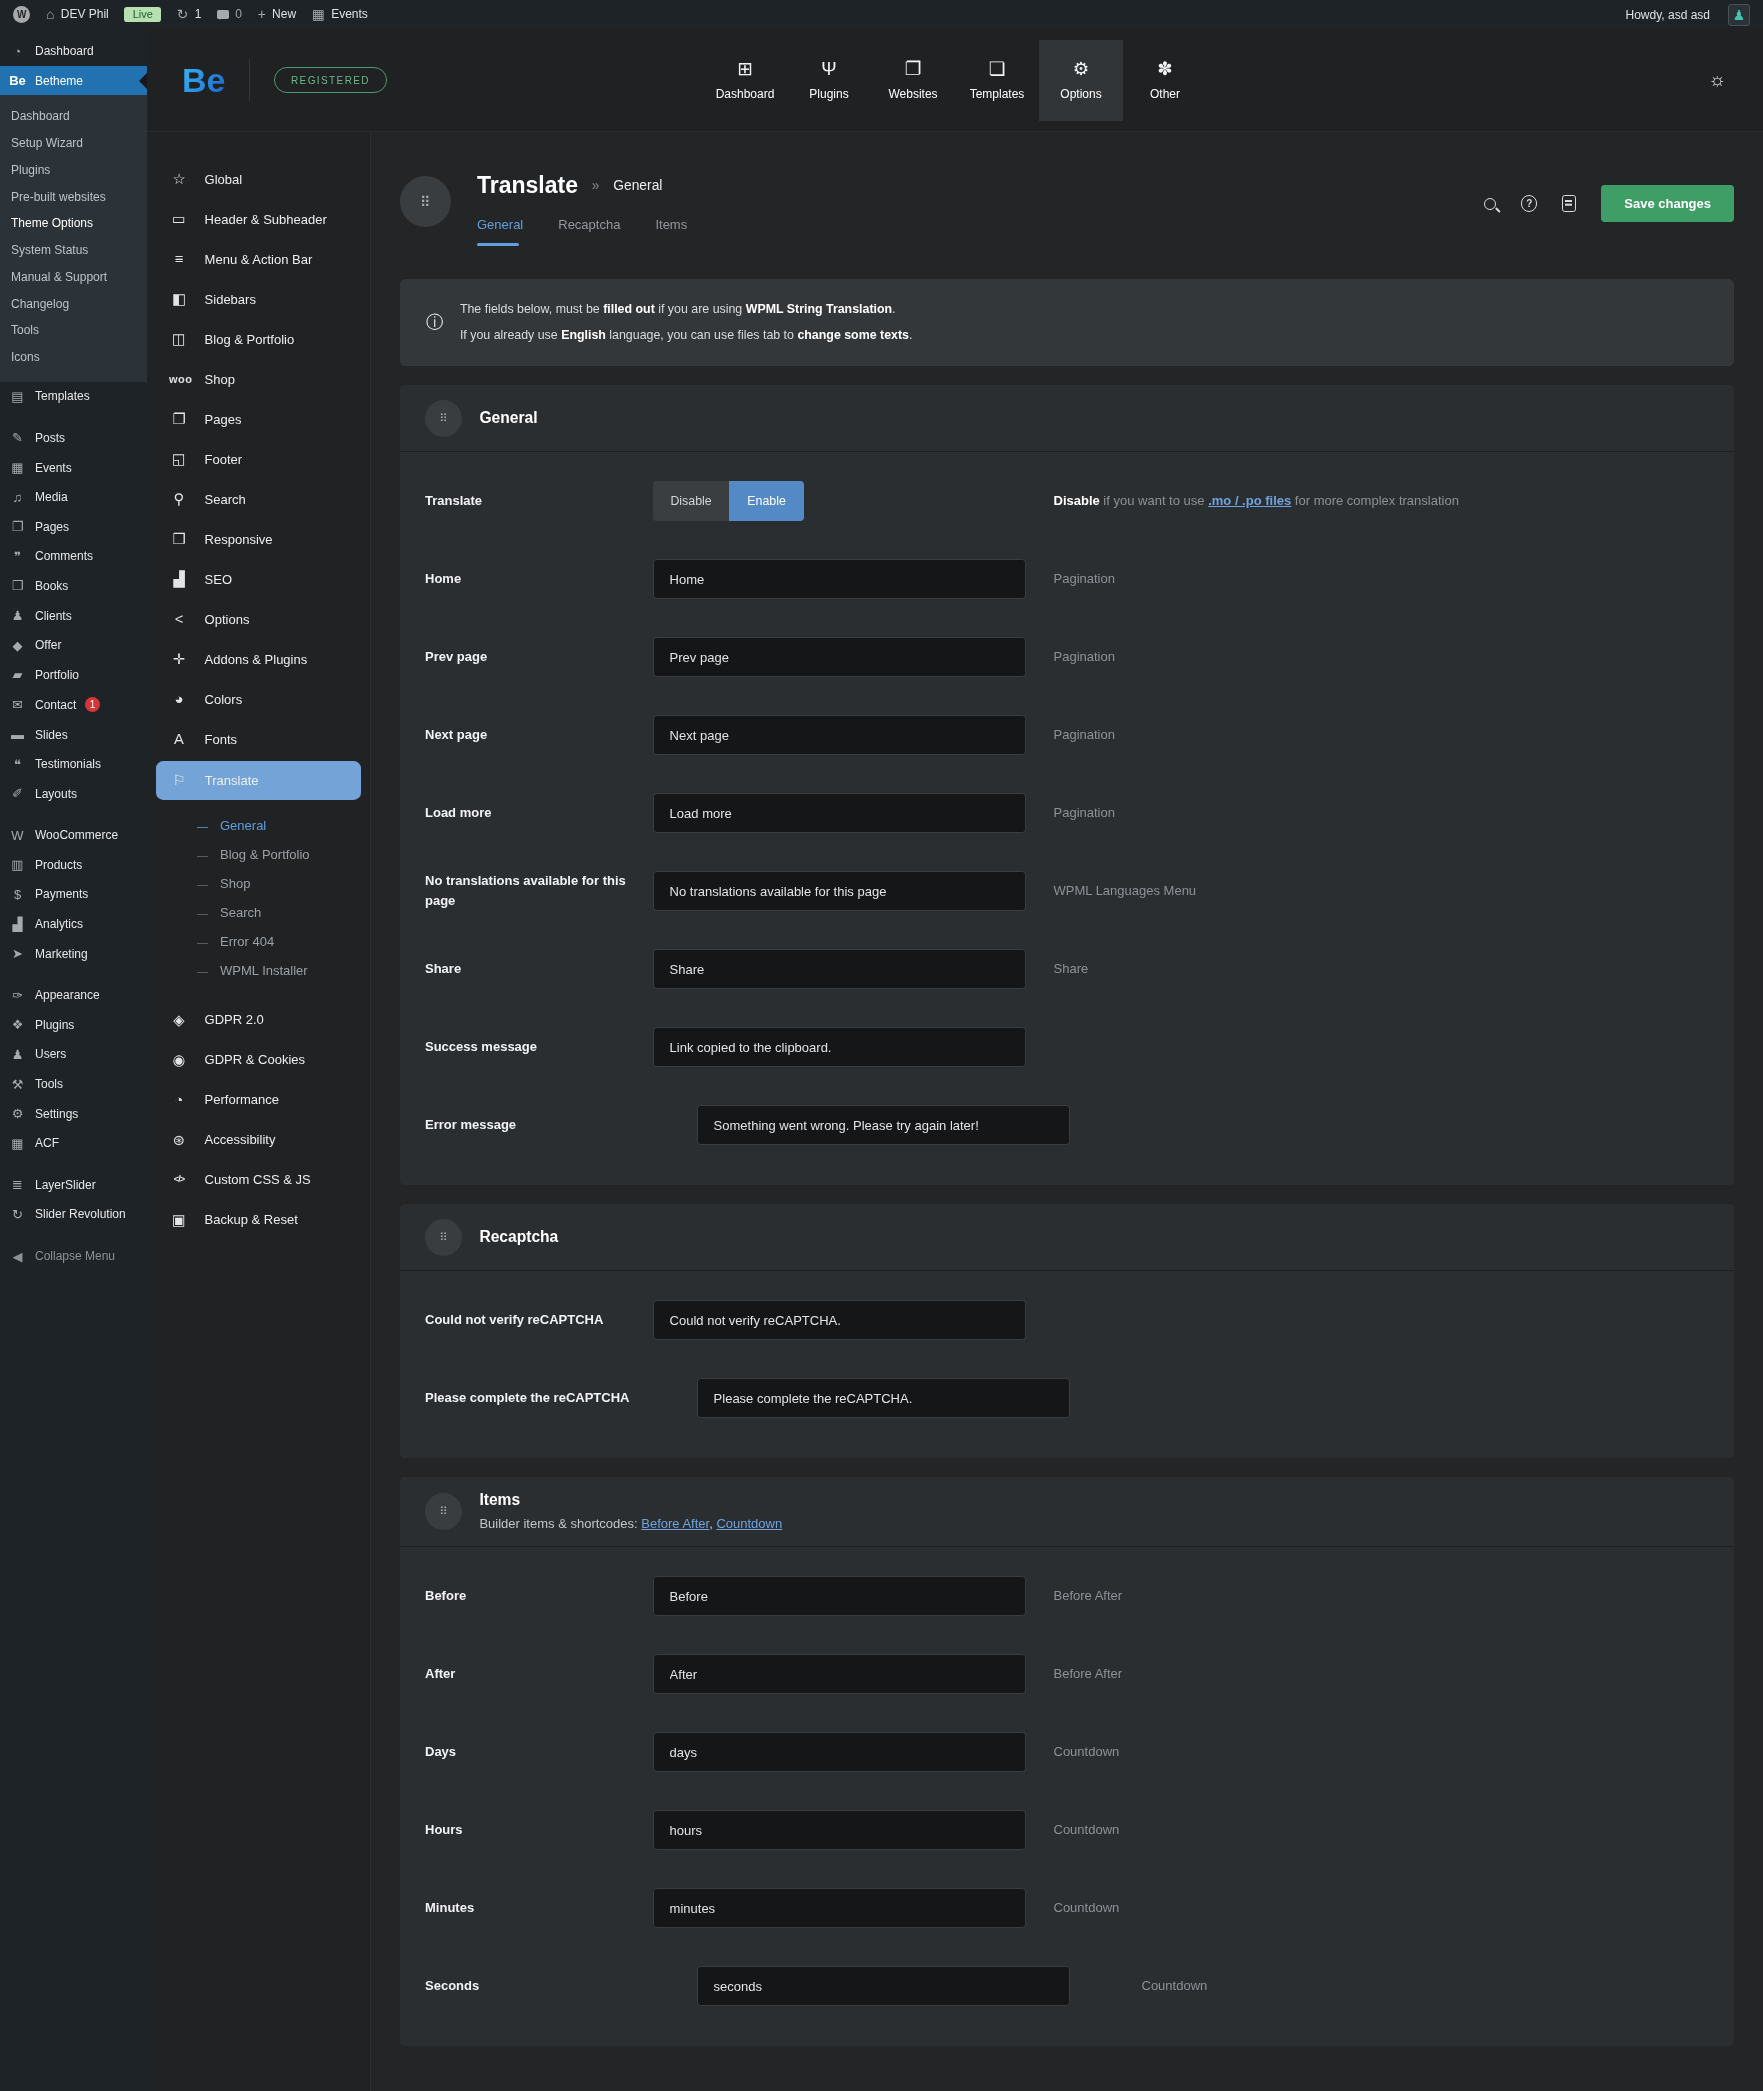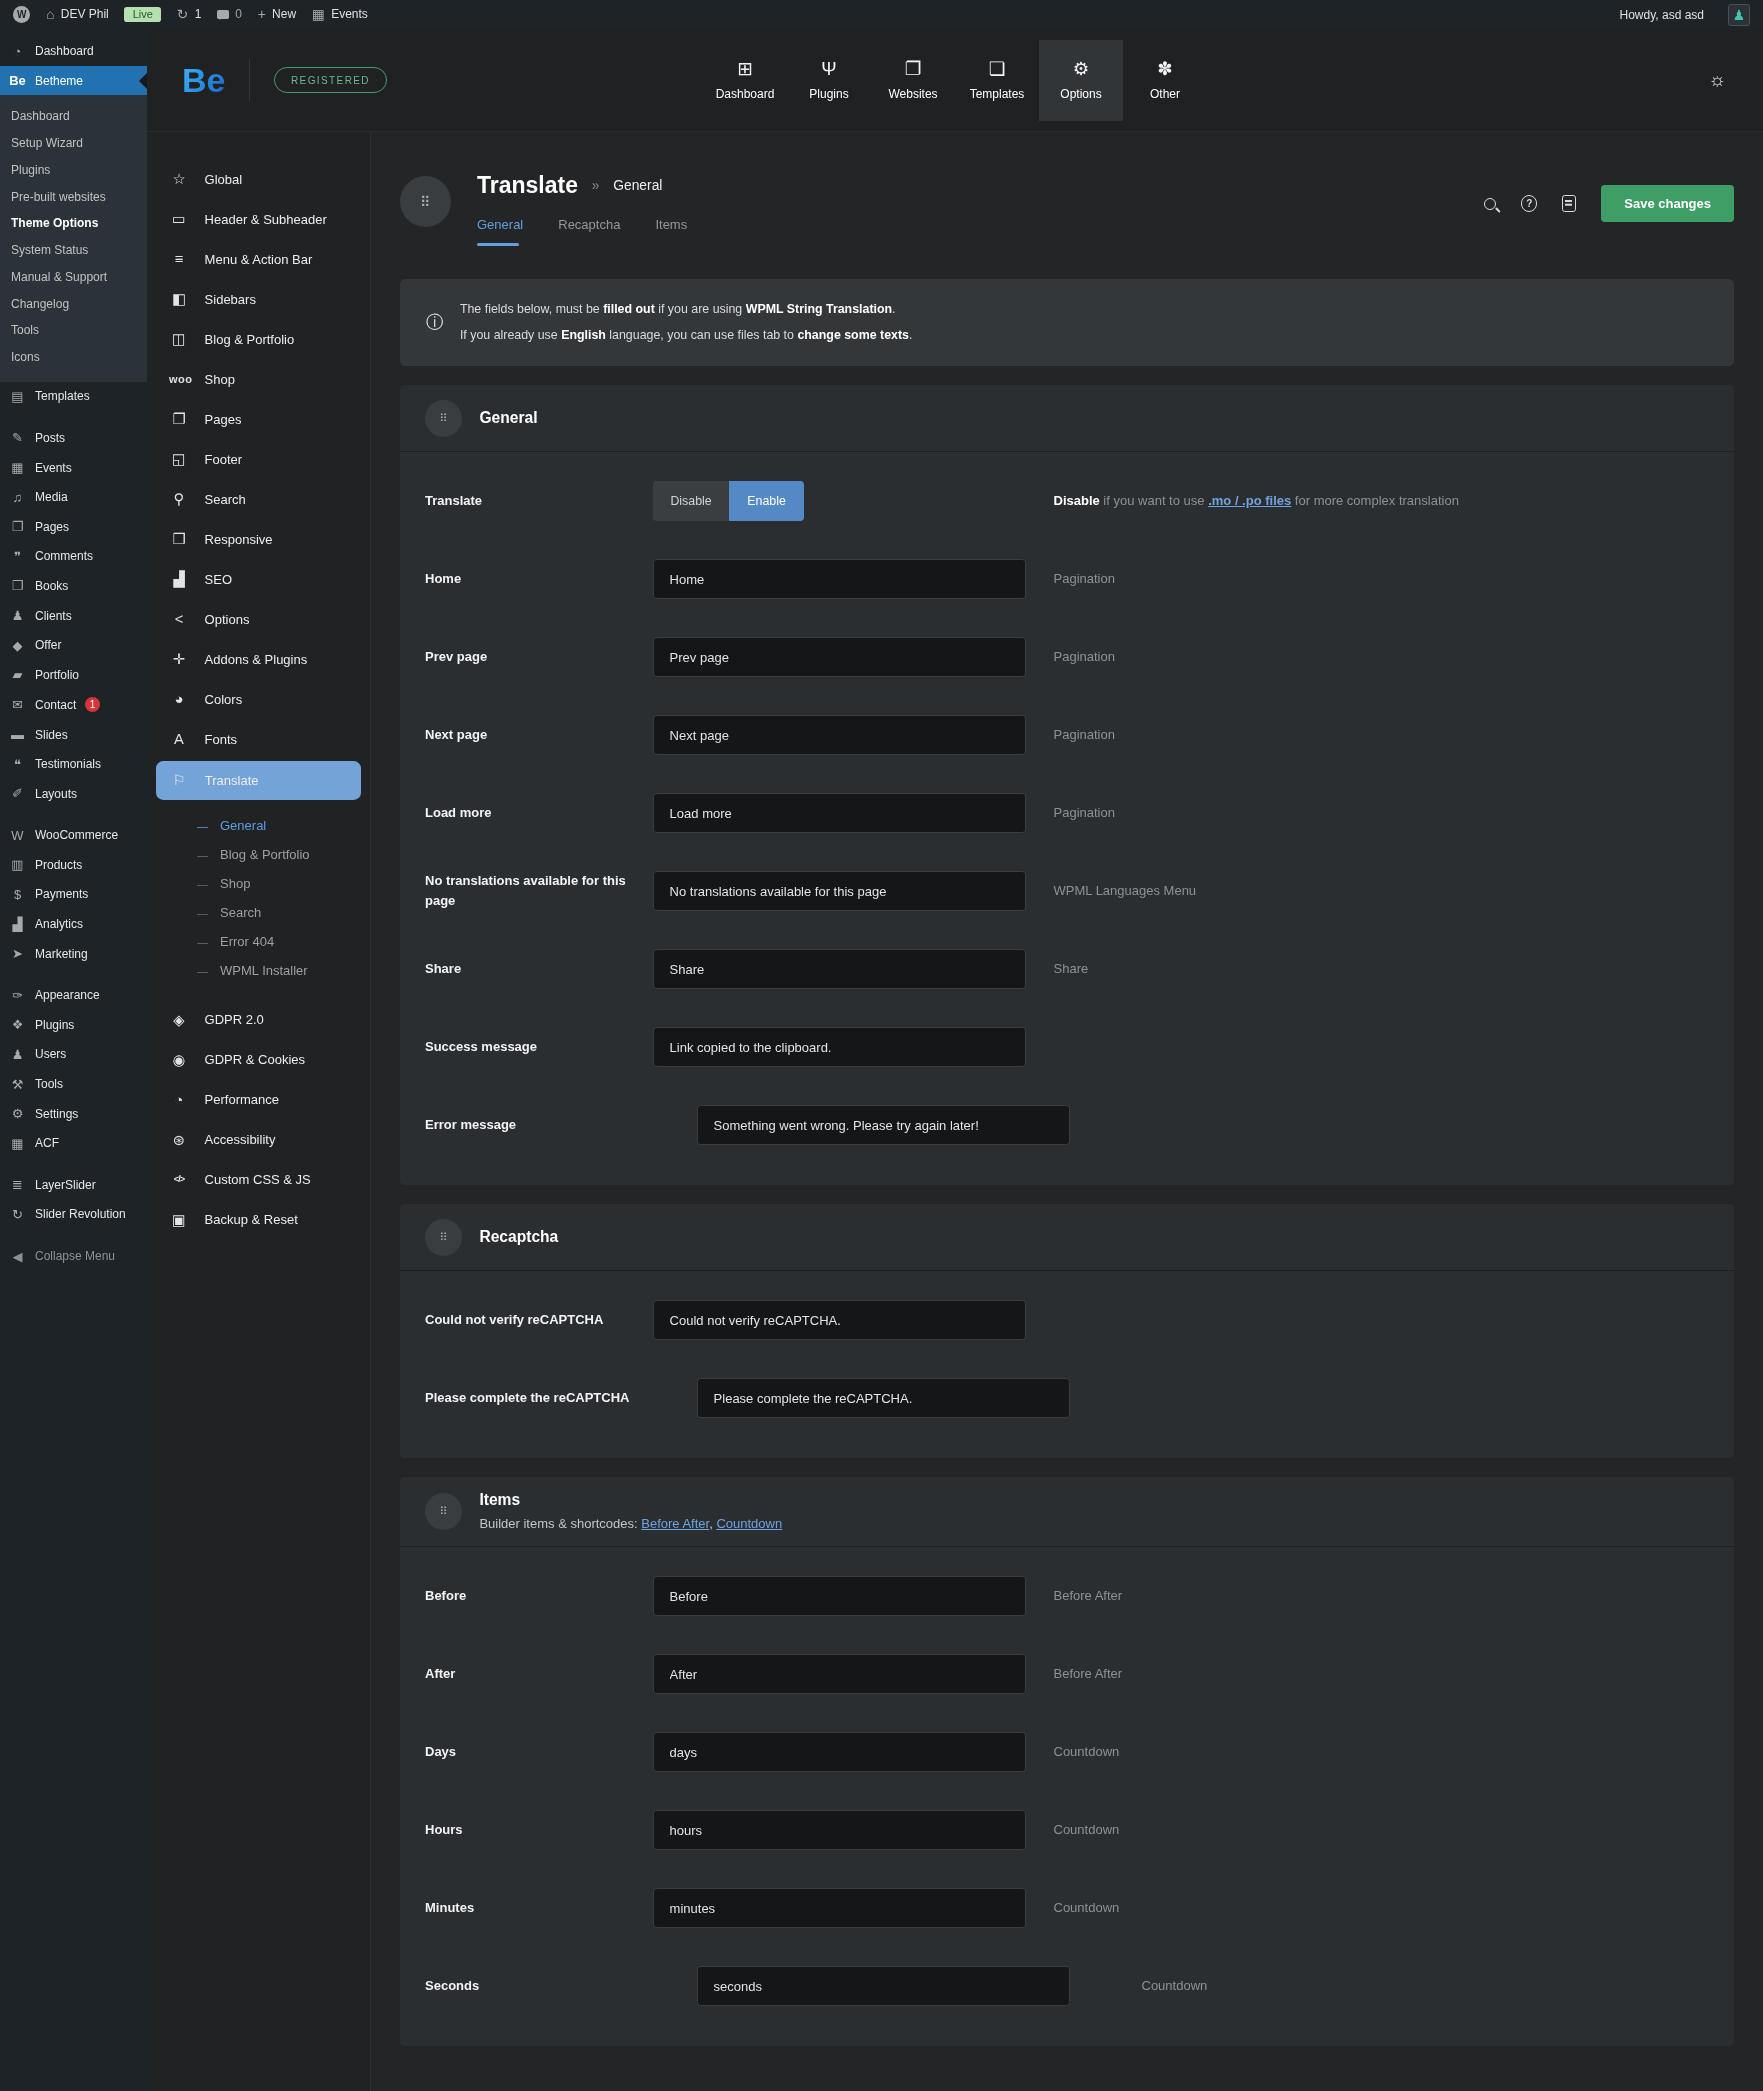--- a/index.html
+++ b/index.html
@@ -12,39 +12,39 @@
   
   .adminbar{height:29px;background:#1d2327;display:flex;align-items:center;padding:0 13px;font-size:12px;color:#dfe1e4;}
   .ab-left{display:flex;align-items:center;gap:15.6px;}
   .ab-item{display:flex;align-items:center;gap:6.4px;cursor:pointer;}
   .ab-wplogo{width:17.4px;height:17.4px;border-radius:50%;background:#a7aaad;color:#1d2327;font-weight:700;font-size:10px;display:flex;align-items:center;justify-content:center;}
   .ab-ic{color:#a7aaad;font-size:13.8px;line-height:1;}
   .ab-live{background:#b7e0b0;color:#1e5b2d;padding:1.8px 8.3px;border-radius:2.8px;font-size:11px;}
   .ab-dim{color:#9ea3a8;}
   .ab-bubble{width:12px;height:9.2px;background:#a7aaad;border-radius:1.8px;display:inline-block;position:relative;}
   .ab-bubble::after{content:"";position:absolute;left:1.8px;bottom:-2.8px;border:2.8px solid transparent;border-top-color:#a7aaad;border-left-width:1.8px;border-right-width:1.8px;}
-  .ab-right{margin-left:auto;display:flex;align-items:center;gap:24px;}
+  .ab-right{margin-left:auto;display:flex;align-items:center;gap:18px;}
   .ab-avatar{width:22px;height:22px;border-radius:2.8px;background:#2c3338;border:0.9px solid #4a5158;color:#43c5b2;font-size:13.8px;display:flex;align-items:center;justify-content:center;}
   
   .frame{display:flex;height:2063px;}
   
   .wpside{width:147px;background:#1d2327;padding-top:7.3px;flex-shrink:0;font-size:12px;}
   .wp-item{display:flex;align-items:center;gap:8.3px;padding:7.3px 8.3px;color:#e6e8ea;cursor:pointer;position:relative;}
   .wp-item .wp-ic{width:18.4px;text-align:center;color:#a7aaad;font-size:13px;flex-shrink:0;}
   .wp-item.gap{margin-top:12px;}
   .wp-item.muted{color:#8c9196;}
   .wp-item.muted .wp-ic{color:#8c9196;}
   .wp-badge{min-width:15.6px;height:15.6px;border-radius:8.3px;background:#d63638;color:#fff;font-size:10px;display:flex;align-items:center;justify-content:center;padding:0 3.7px;}
   .wp-badge:empty{display:none;}
   .betheme-item{background:#2271b1;color:#fff;}
   .betheme-item .belogo{width:18.4px;font-weight:800;font-size:13px;color:#fff;text-align:center;}
   .betheme-item::after{content:"";position:absolute;right:0;top:50%;transform:translateY(-50%);border:8.3px solid transparent;border-right:8.3px solid #16181b;border-left:0;}
   .wp-submenu{background:#2c3338;padding:7.3px 0 11px;}
   .wp-subitem{padding:6.4px 11px;color:#bdc3c7;cursor:pointer;font-size:12px;}
-  .wp-subitem.current{color:#fff;font-weight:700;}
+  .wp-subitem.current{color:#fff;font-weight:400;}
   
   .beapp{flex:1;display:flex;flex-direction:column;min-width:0;}
   .behead{height:103px;background:#1f2123;border-bottom:0.9px solid #292c2e;display:flex;align-items:center;position:relative;flex-shrink:0;}
   .brand{display:flex;align-items:center;gap:24px;margin-left:35px;}
   .be-logo{font-size:34px;font-weight:800;background:linear-gradient(120deg,#39b5f7,#1b66c9);-webkit-background-clip:text;background-clip:text;color:transparent;line-height:1;}
   .vdiv{width:0.9px;height:42px;background:#34373a;}
   .reg-badge{border:0.9px solid #4c9a6f;color:#6fb78c;font-size:10px;letter-spacing:1.4px;padding:6.4px 15.6px;border-radius:14.7px;}
   .benav{position:absolute;left:50%;top:11px;transform:translateX(-50%);display:flex;}
   .benav-item{width:84px;height:81px;display:flex;flex-direction:column;align-items:center;justify-content:center;gap:8.3px;color:#fff;font-size:12px;cursor:pointer;}
   .benav-item.active{background:#323538;}

